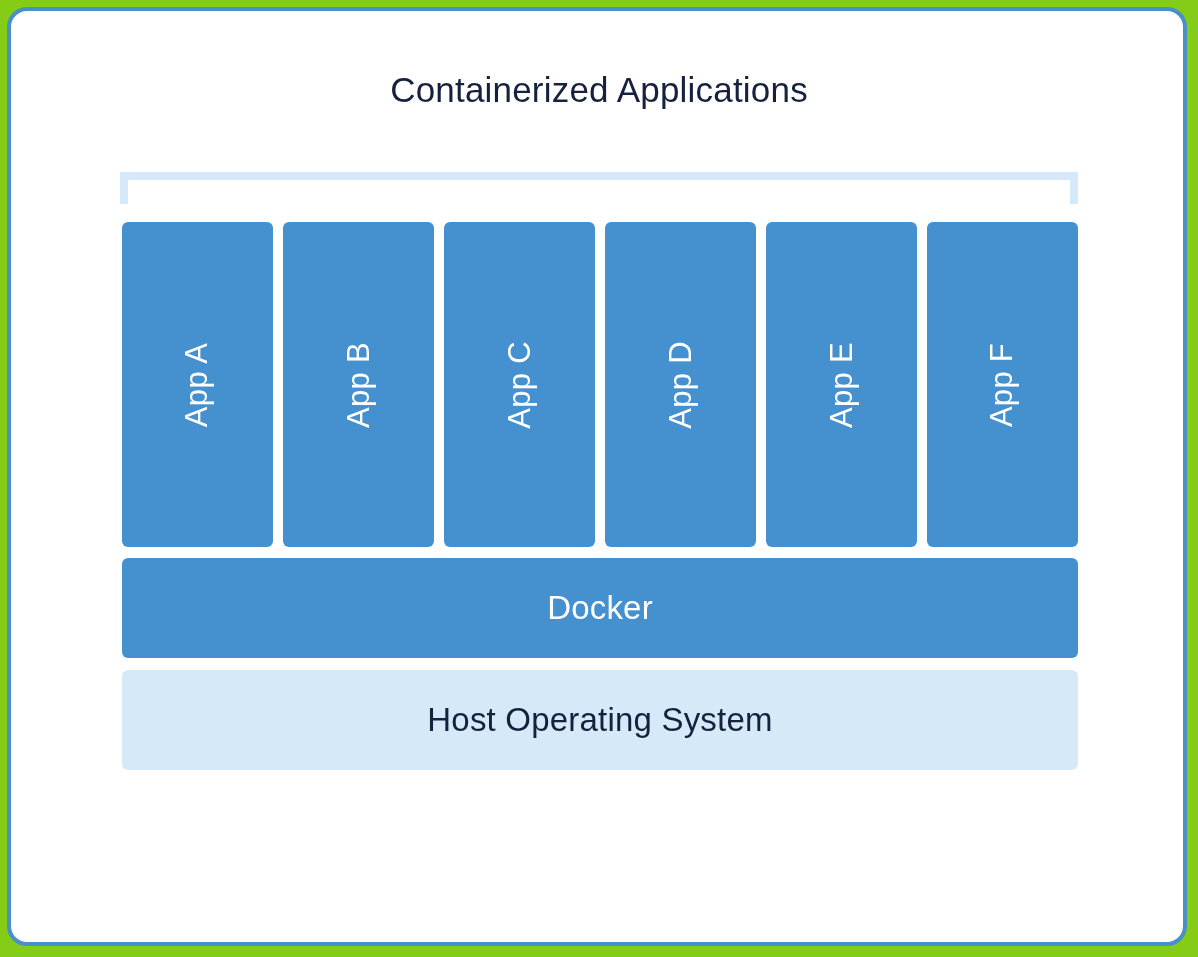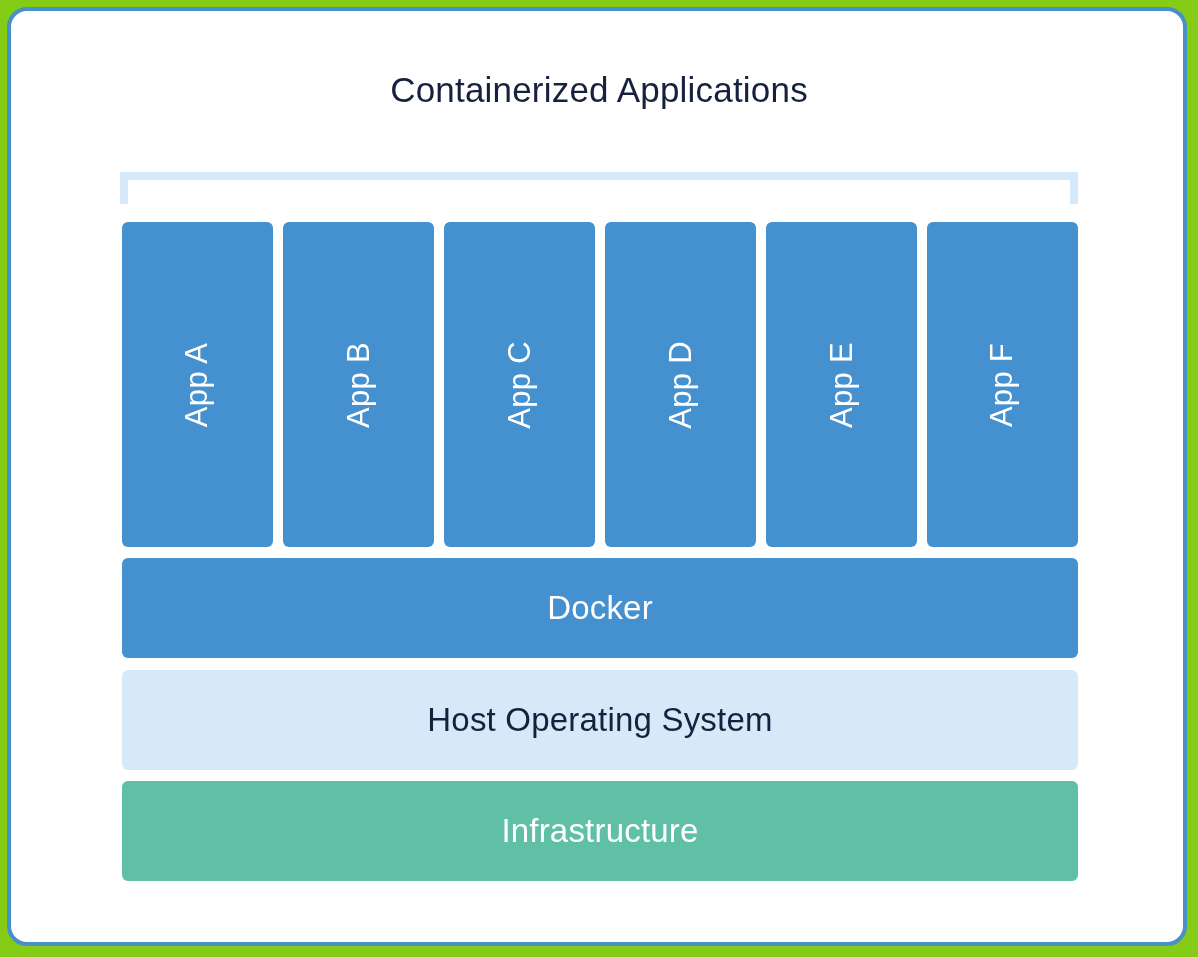--- a/index.html
+++ b/index.html
@@ -144,15 +144,14 @@
     </div>
     <div class="app-box">
       <span class="app-label">App F</span>
     </div>
   </div>
 
   <div class="band band-hostos">Host Operating System</div>
 
   <div class="band band-docker">Docker</div>
 
-  <div class="band band-infra">Infrastructure</div>
 
 </div>
 
 </body></html>

